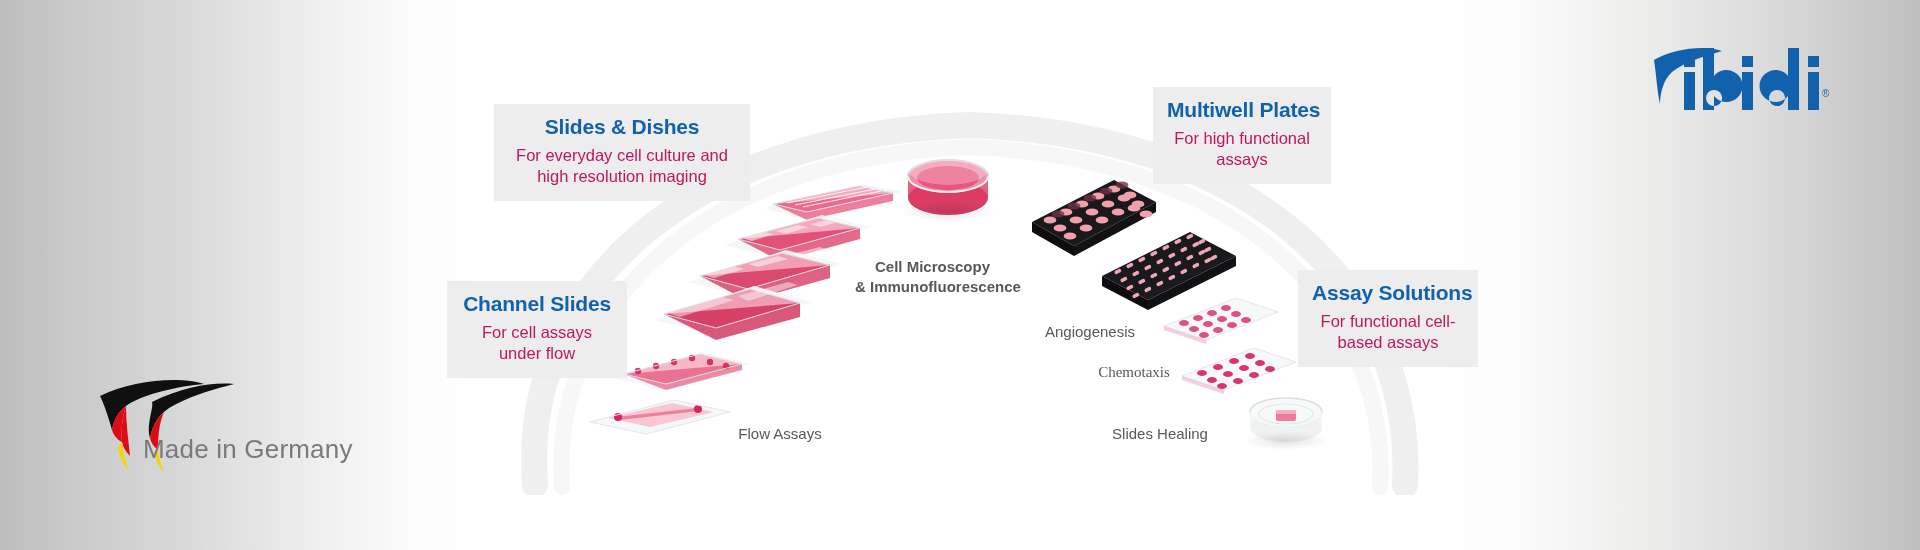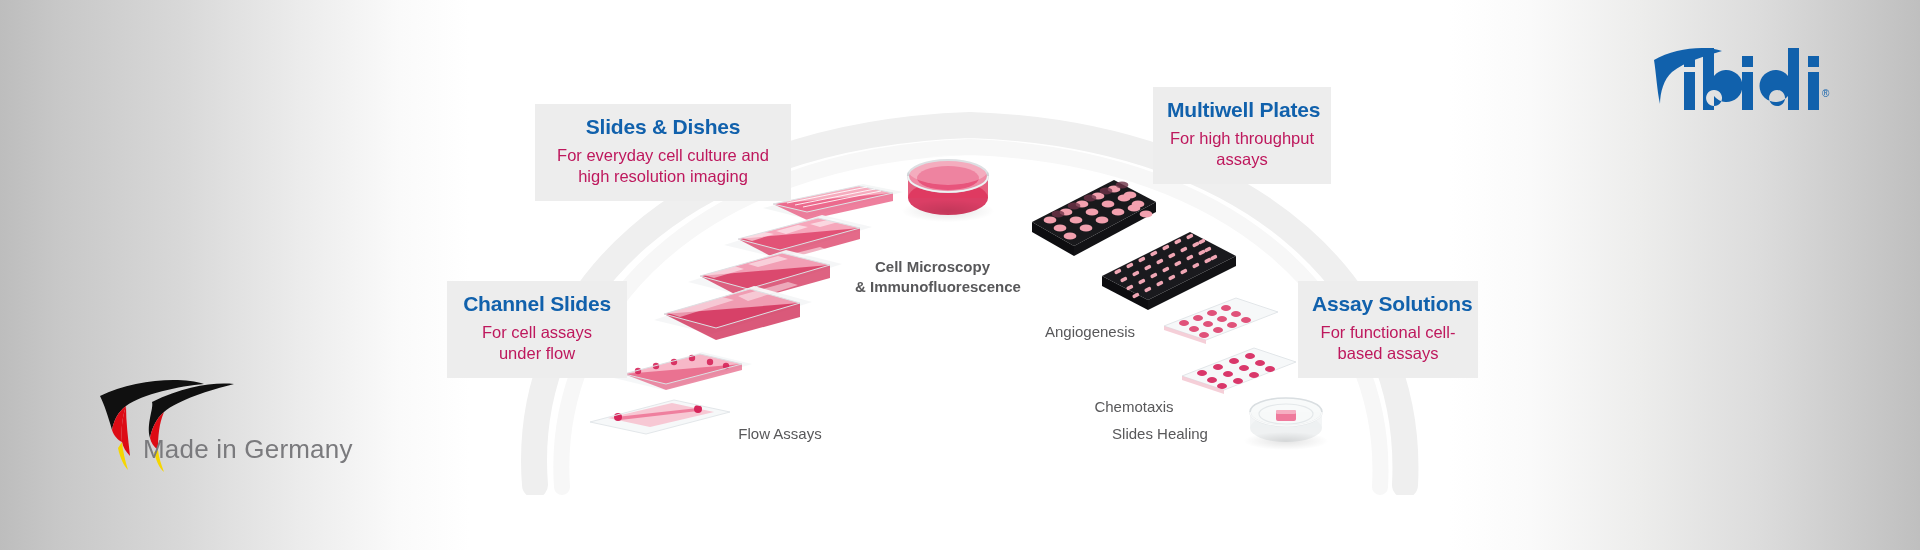--- a/index.html
+++ b/index.html
@@ -35,38 +35,38 @@
     line-height:26px;
     margin-bottom:5px;
     white-space:nowrap;
   }
   .info-sub{
     color:#be185d;
     font-size:16.5px;
     line-height:21px;
   }
 
-  #box-slides{left:535px;top:104px;width:256px;}
+  #box-slides{left:494px;top:104px;width:256px;}
   #box-channel{left:447px;top:281px;width:180px;}
   #box-multiwell{left:1153px;top:87px;width:178px;}
-  #box-assay{left:1298px;top:281px;width:180px;}
+  #box-assay{left:1298px;top:270px;width:180px;}
 
   
   .caption{
     position:absolute;
     color:#58585a;
     font-size:15px;
     line-height:20px;
     text-align:center;
     white-space:nowrap;
   }
   #cap-micro{left:855px;top:257px;width:155px;font-weight:bold;}
   #cap-flow{left:735px;top:424px;width:90px;}
   #cap-angio{left:1040px;top:322px;width:100px;}
-  #cap-chemo{left:1088px;top:397px;width:92px;}
+  #cap-chemo{left:1088px;top:362px;width:92px;font-family:Liberation Serif, serif;}
   #cap-wound{left:1105px;top:424px;width:110px;}
 
   
   #ibidi-logo{position:absolute;left:1648px;top:42px;width:192px;height:72px;}
   #ibidi-reg{
     position:absolute;left:1822px;top:88px;
     color:#1161ac;font-size:10px;
   }
 
   
@@ -336,21 +336,21 @@
     <div class="info-sub">For everyday cell culture and high resolution imaging</div>
   </div>
 
   <div class="info-box" id="box-channel">
     <div class="info-title">Channel Slides</div>
     <div class="info-sub">For cell assays under flow</div>
   </div>
 
   <div class="info-box" id="box-multiwell">
     <div class="info-title">Multiwell Plates</div>
-    <div class="info-sub">For high throughput assays</div>
+    <div class="info-sub">For high functional assays</div>
   </div>
 
   <div class="info-box" id="box-assay">
     <div class="info-title">Assay Solutions</div>
     <div class="info-sub">For functional cell-based assays</div>
   </div>
 
   <div class="caption" id="cap-micro">
     <div>Cell Microscopy</div>
     <div>&amp; Immunofluorescence</div>

